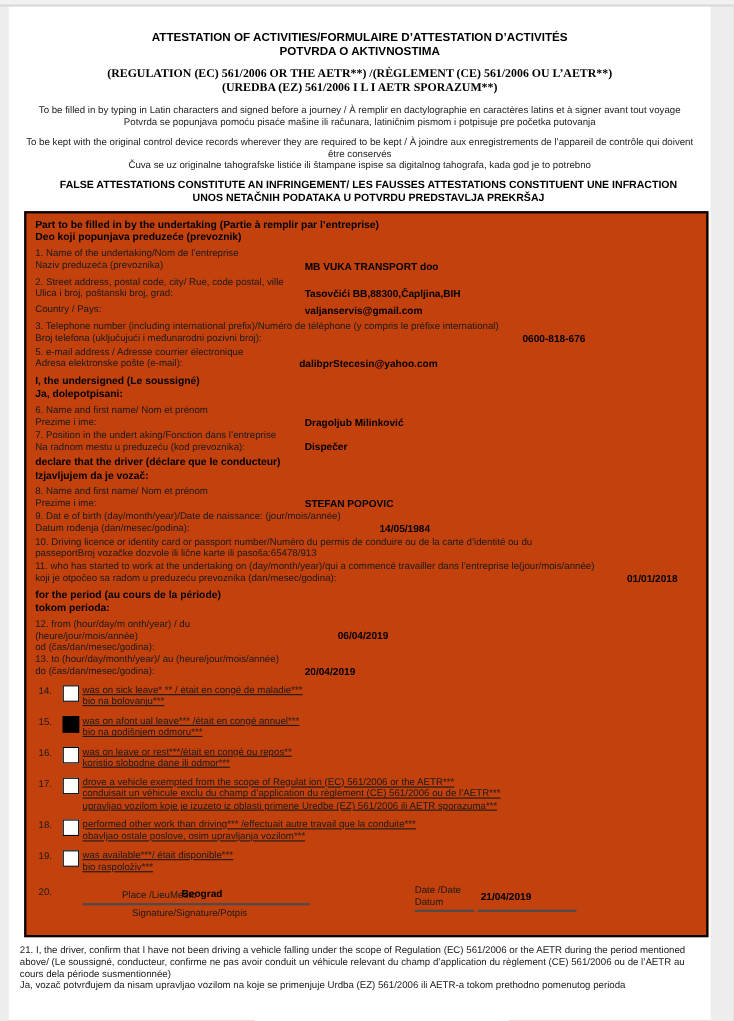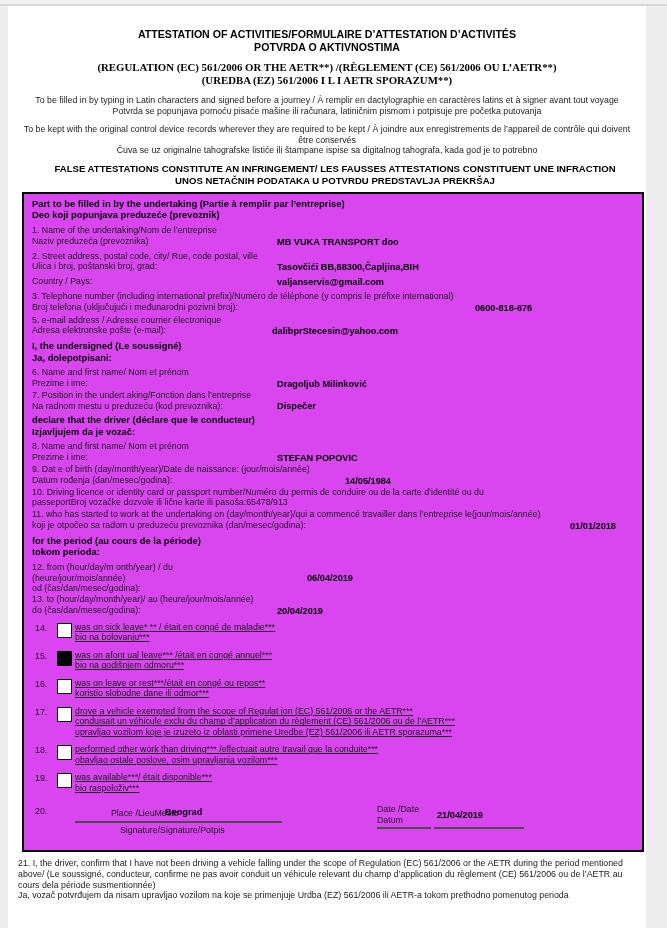--- a/index.html
+++ b/index.html
@@ -19,21 +19,21 @@
   .hdr { text-align:center; }
   .t1 { font-weight:bold; font-size:10.6px; line-height:13px; color:#000; }
   .t2 { font-family:"Liberation Serif", serif; font-weight:bold; font-size:10.8px; line-height:13px; color:#000; }
   .note { font-size:8.8px; line-height:10.6px; color:#222; }
   .warn { font-weight:bold; font-size:9.6px; line-height:12px; color:#000;padding-left:16px; }
 
   .box {
     margin:5px 0 0 14px; width:602px;
     border:2px solid #000;
     padding:4px 8px 6px 8px;
-    background:#d946ef;
+    background:#c2410c;
   }
 
   .bold-head { font-weight:bold; font-size:9.4px; line-height:11.5px; color:#000; }
   .row { position:relative; margin:4px 0 0 0; }
   .l  { font-size:8.8px; line-height:10.8px; }
   .v  { position:absolute; bottom:0; font-weight:bold; font-size:9.2px; white-space:nowrap; color:#000; }
   .v-mid { bottom:auto; top:10.8px;margin-left:30px; }
   .pos-a { left:245px; }
   .pos-b { left:443px; }
   .pos-c { left:313px; }

